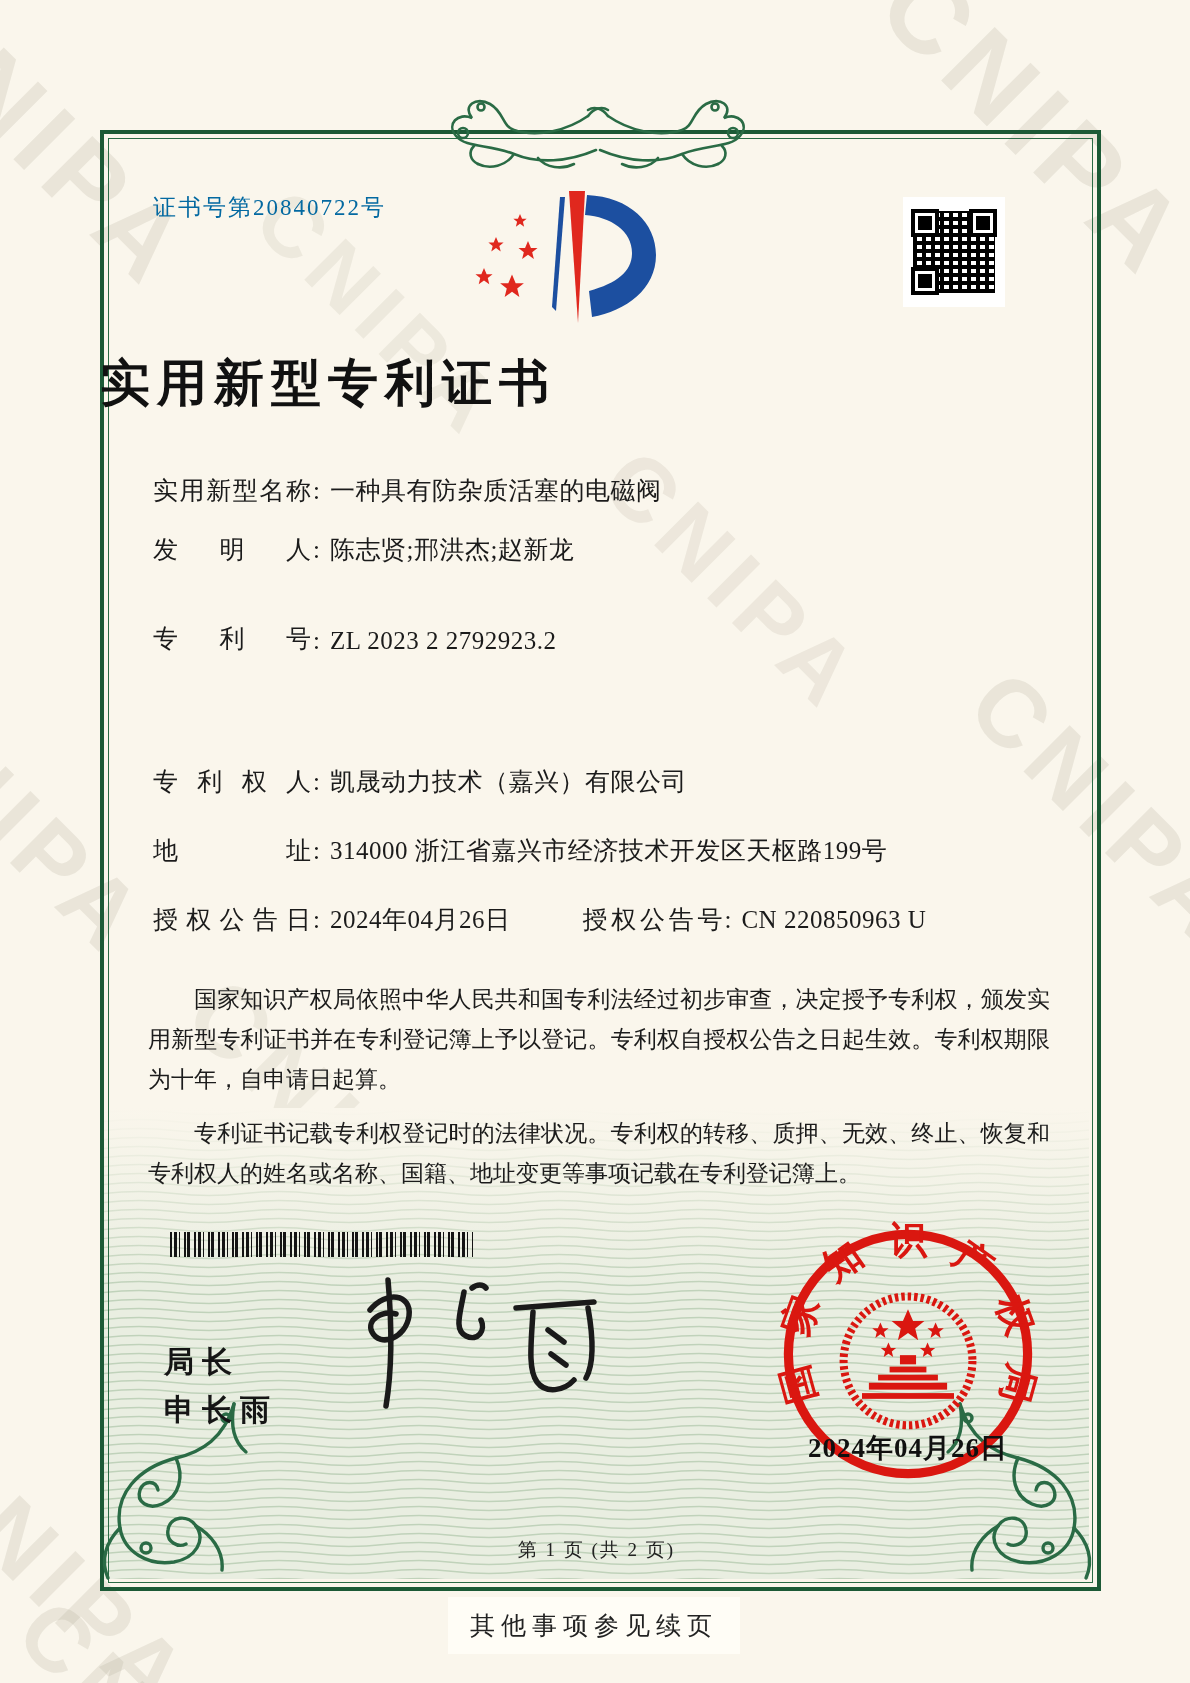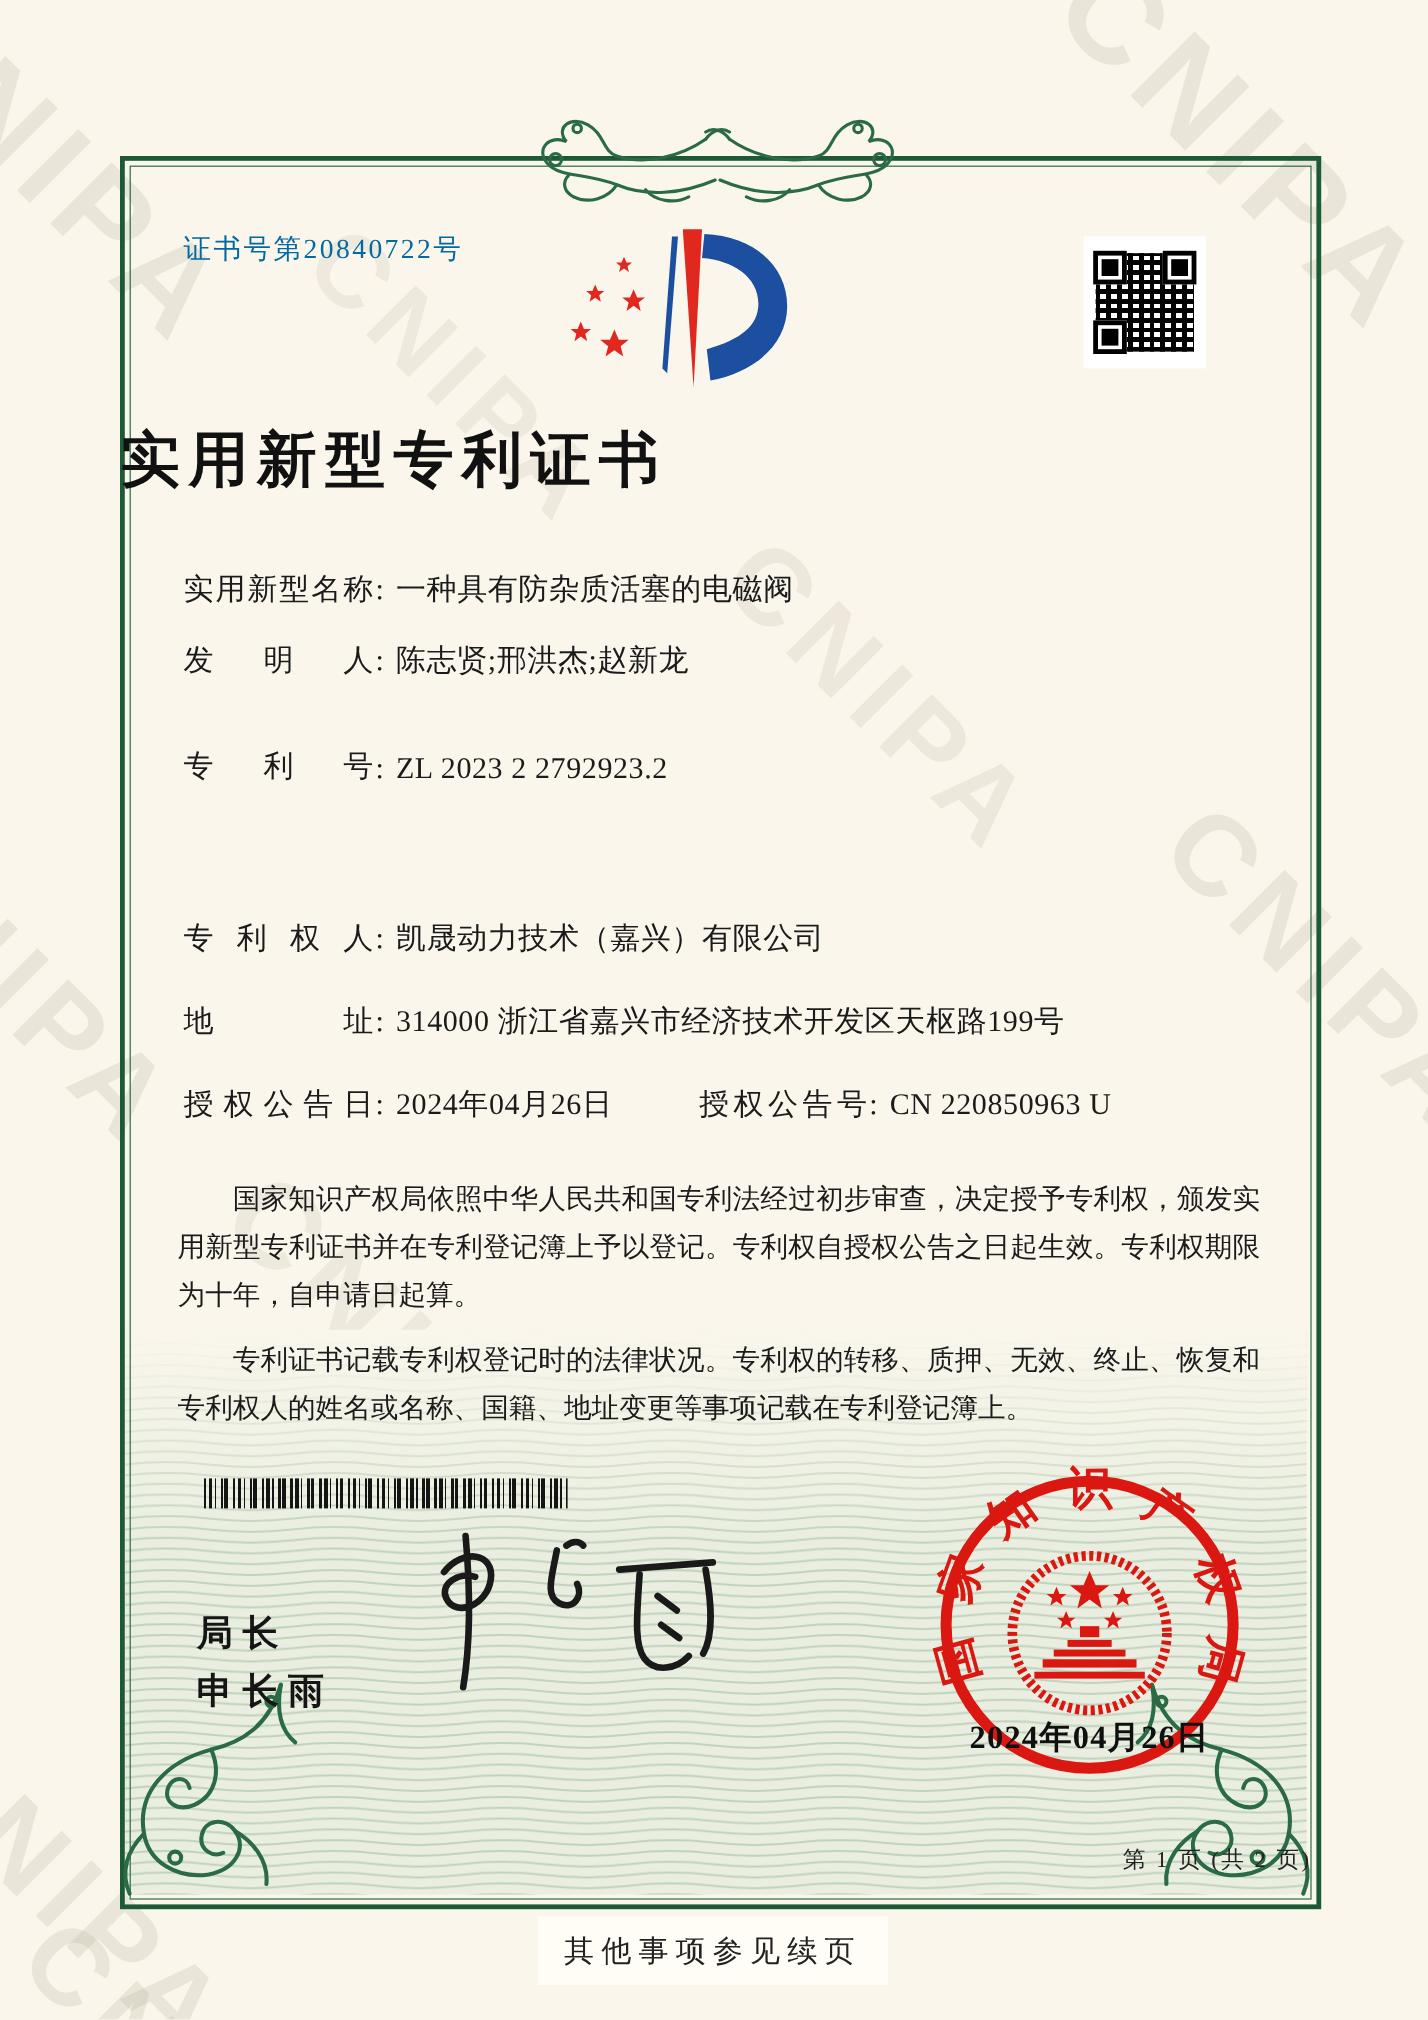--- a/index.html
+++ b/index.html
@@ -58,21 +58,21 @@
         #141414 9px 10px,transparent 10px 14px,
         #141414 14px 16px,transparent 16px 17px,
         #141414 17px 20px,transparent 20px 24px);}
   .signer{position:absolute;left:164px;top:1338px;z-index:4;
           font-family:"Liberation Sans", sans-serif;font-weight:bold;color:#151515;}
   .signer div{font-size:30px;letter-spacing:8px;line-height:48px;}
   .signature{position:absolute;left:336px;top:1272px;z-index:5;}
   .seal{position:absolute;left:770px;top:1216px;z-index:5;}
   .seal-date{position:absolute;left:790px;top:1430px;width:236px;text-align:center;
              font-size:27px;font-weight:bold;color:#101010;z-index:6;letter-spacing:1px;}
-  .page-info{position:absolute;left:100px;width:993px;top:1537px;text-align:right;
+  .page-info{position:absolute;left:100px;width:993px;top:1537px;text-align:center;
              font-size:19px;letter-spacing:2px;color:#222;z-index:4;}
   .continuation{position:absolute;left:448px;top:1597px;background:#fffdf6;
                 padding:12px 22px;font-size:25px;letter-spacing:6px;color:#222;z-index:4;}
 </style>
 </head>
 <body>
 
 <div class="page">
 
   <span class="wm" style="left:-45px;top:-35px;font-size:105px;">CNIPA</span>

